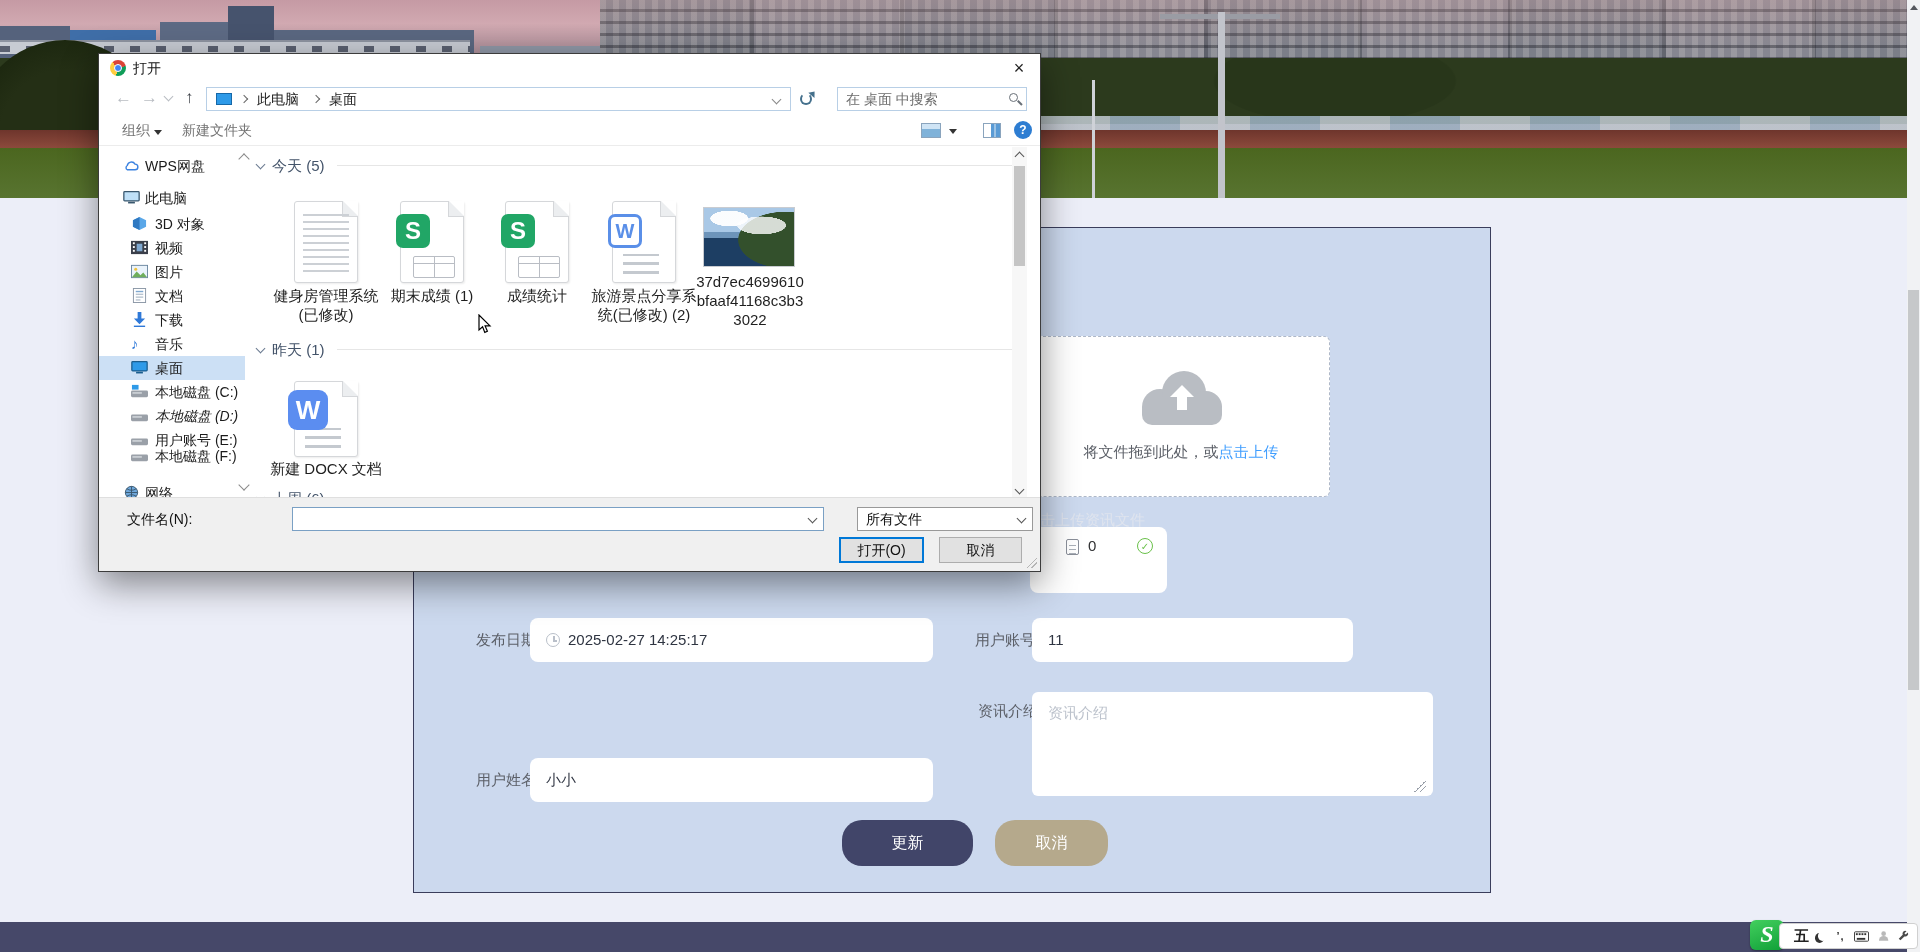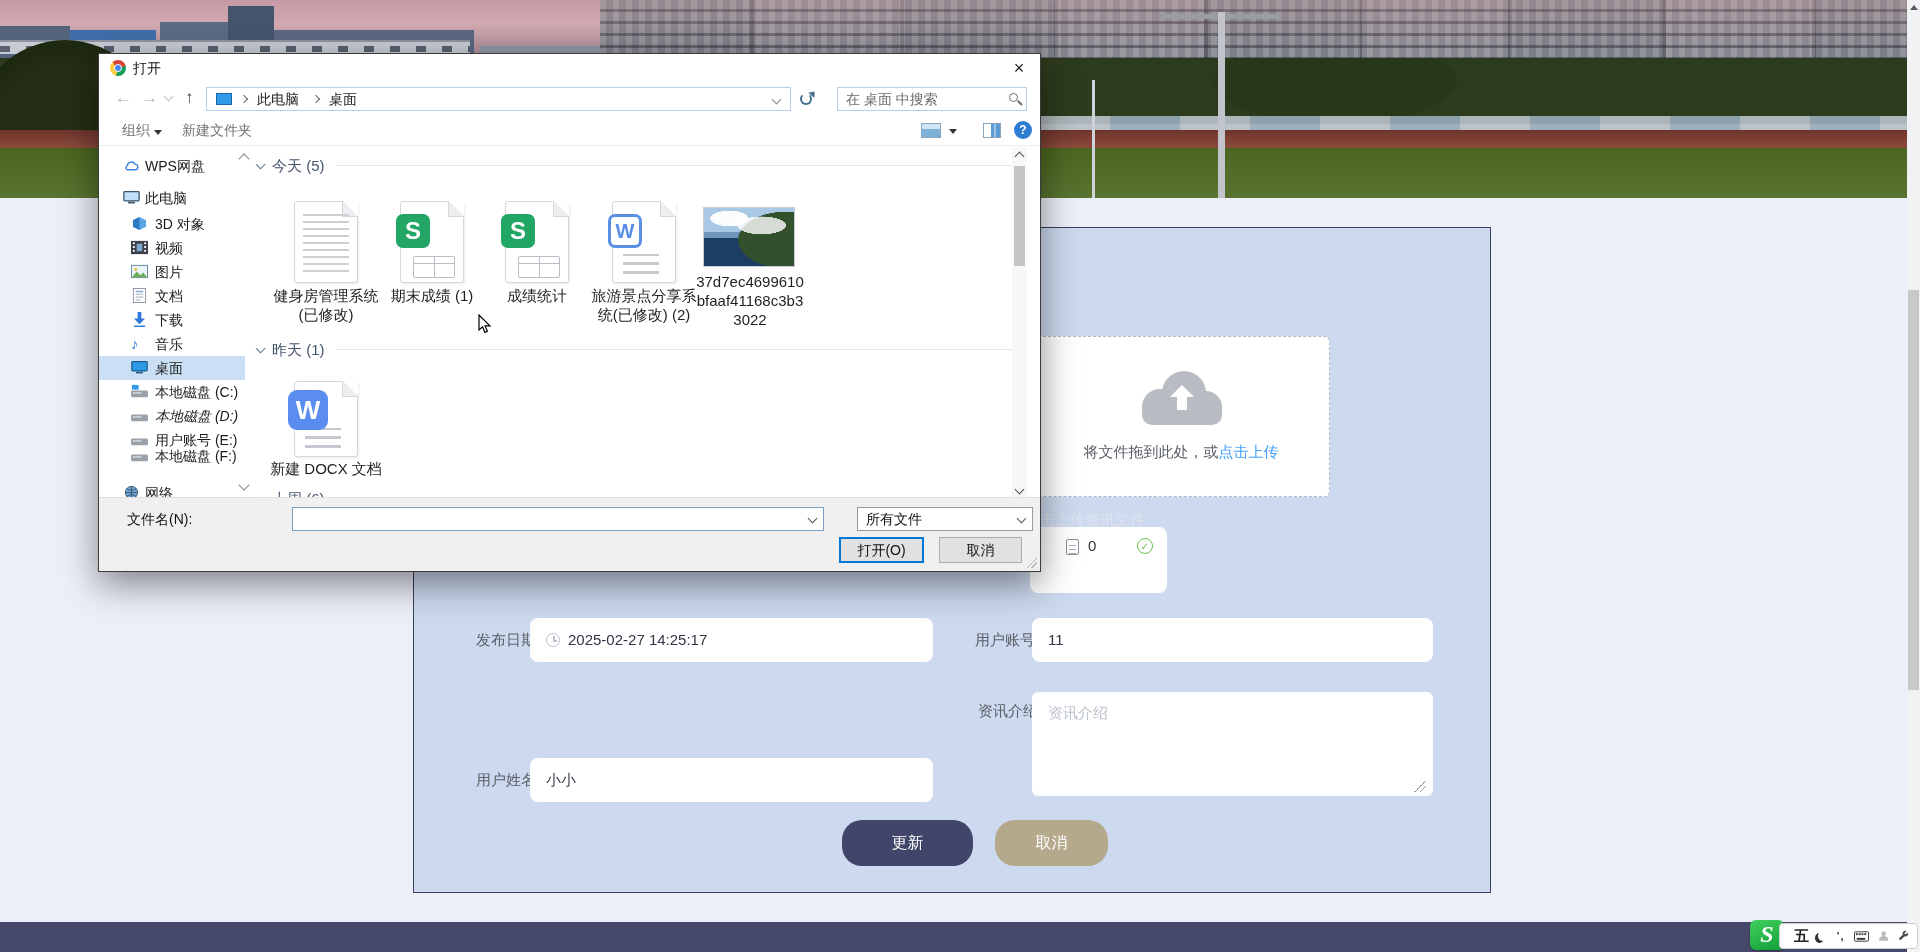--- a/index.html
+++ b/index.html
@@ -251,21 +251,21 @@
     <span class="chk">✓</span>
   </div>
 
   <span class="flabel-form" style="left:476px;top:631px;">发布日期</span>
   <div class="fld" style="left:530px;top:618px;width:403px;height:44px;line-height:44px;padding-left:38px;">
     <span>2025-02-27 14:25:17</span>
   </div>
   <span class="clock"></span>
 
   <span class="flabel-form" style="left:975px;top:631px;">用户账号</span>
-  <div class="fld" style="left:1032px;top:618px;width:401px;height:44px;line-height:44px;">
+  <div class="fld" style="left:1032px;top:618px;width:321px;height:44px;line-height:44px;">
     <span>11</span>
   </div>
 
   <span class="flabel-form" style="left:978px;top:702px;">资讯介绍</span>
   <textarea class="textarea" placeholder="资讯介绍" style=""></textarea>
   <span class="resize-grip"></span>
 
   <span class="flabel-form" style="left:476px;top:771px;">用户姓名</span>
   <div class="fld" style="left:530px;top:758px;width:403px;height:44px;line-height:44px;">
     <span>小小</span>

